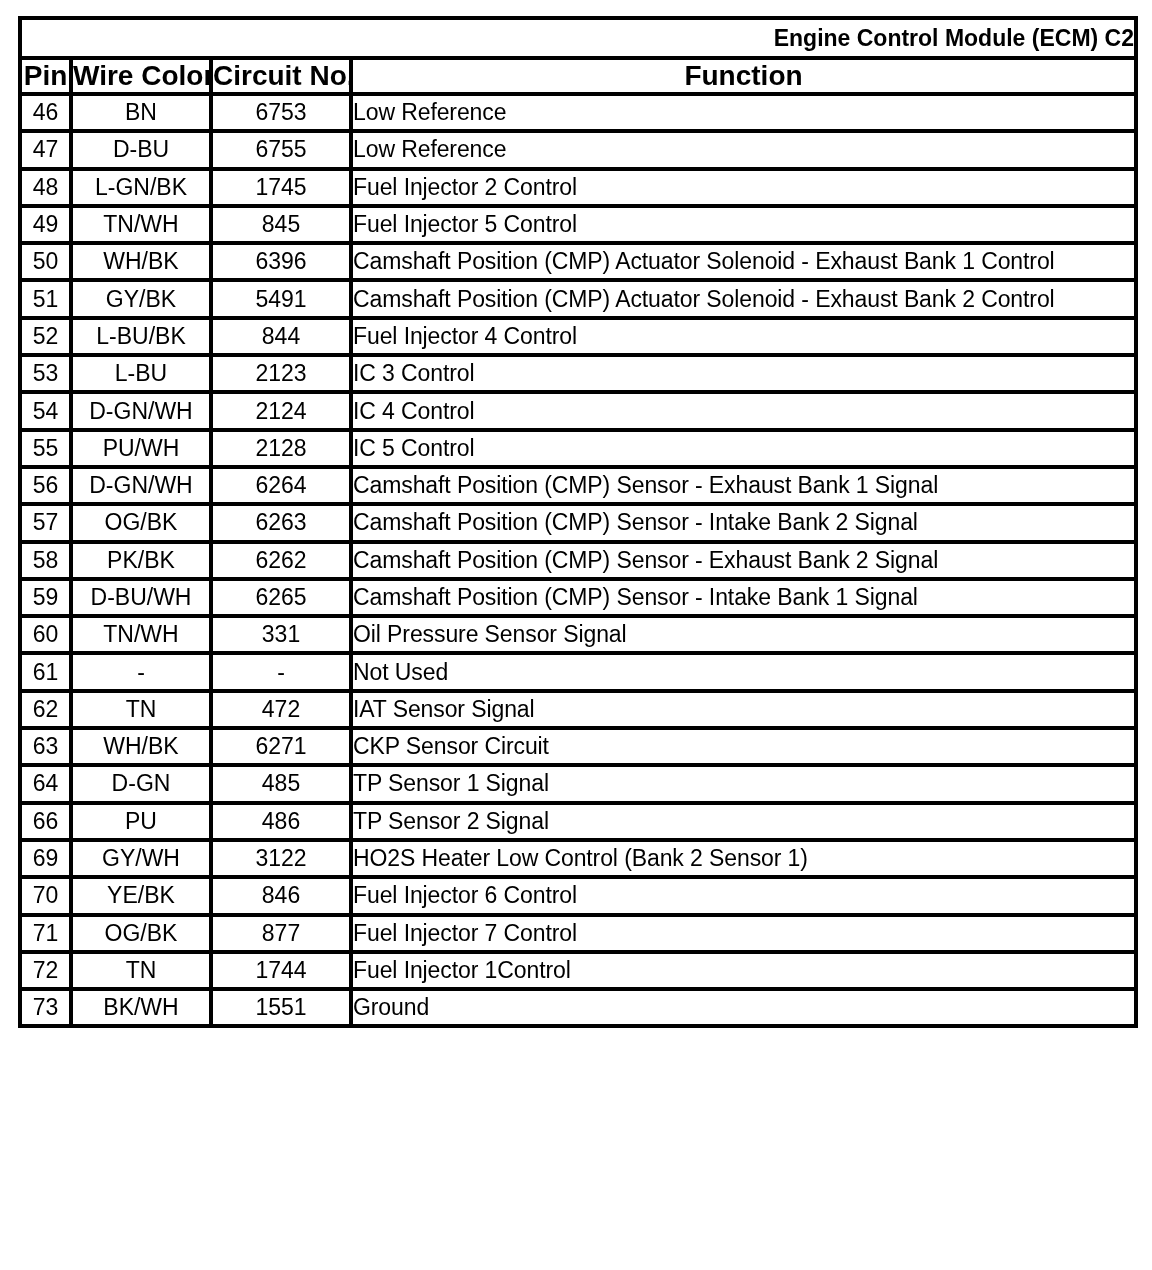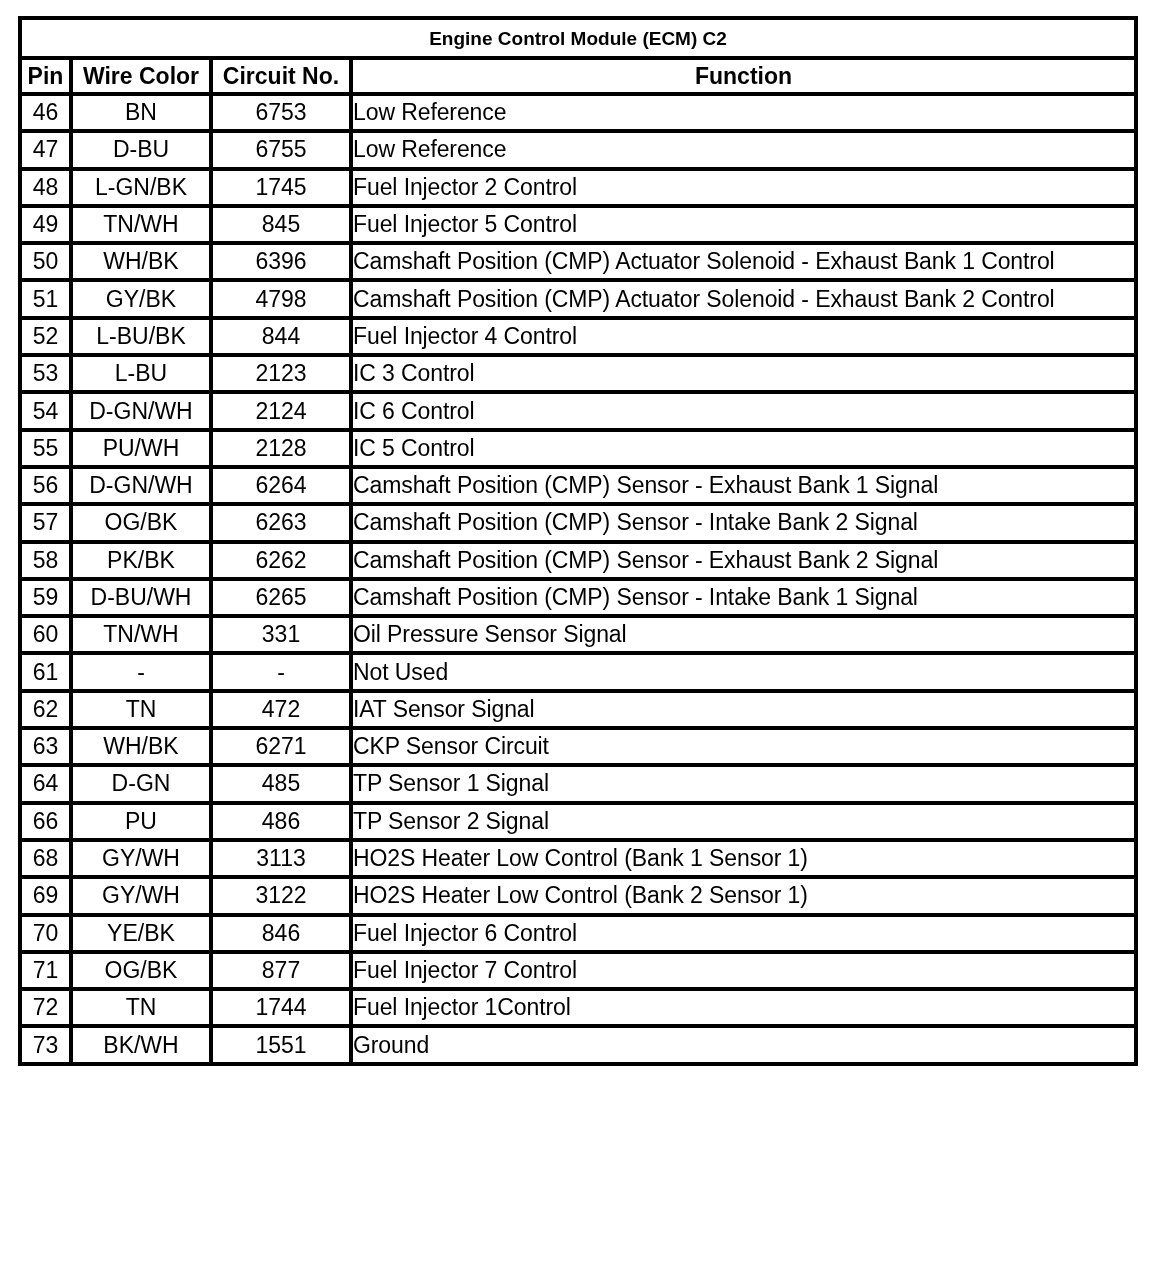--- a/index.html
+++ b/index.html
@@ -26,28 +26,28 @@
       border: 4px solid #000000;
       padding: 0;
       font-size: 23px;
       line-height: 1;
       white-space: nowrap;
       overflow: hidden;
     }
     tr.title-row th {
       height: 36px;
       font-weight: bold;
-      text-align: center;
-      font-size: 19px;
+      text-align: right;
+      font-size: 23px;
     }
     tr.header-row th {
       height: 32px;
       font-weight: bold;
       text-align: center;
-      font-size: 23px;
+      font-size: 28px;
     }
     tr.data-row td {
       height: 33.3px;
     }
     td.c-pin, td.c-color, td.c-circuit {
       text-align: center;
     }
     td.c-func {
       text-align: left;
       padding-left: 4px;
@@ -107,40 +107,40 @@
       </tr>
       <tr class="data-row">
         <td class="c-pin">50</td>
         <td class="c-color">WH/BK</td>
         <td class="c-circuit">6396</td>
         <td class="c-func">Camshaft Position (CMP) Actuator Solenoid - Exhaust Bank 1 Control</td>
       </tr>
       <tr class="data-row">
         <td class="c-pin">51</td>
         <td class="c-color">GY/BK</td>
-        <td class="c-circuit">4798</td>
+        <td class="c-circuit">5491</td>
         <td class="c-func">Camshaft Position (CMP) Actuator Solenoid - Exhaust Bank 2 Control</td>
       </tr>
       <tr class="data-row">
         <td class="c-pin">52</td>
         <td class="c-color">L-BU/BK</td>
         <td class="c-circuit">844</td>
         <td class="c-func">Fuel Injector 4 Control</td>
       </tr>
       <tr class="data-row">
         <td class="c-pin">53</td>
         <td class="c-color">L-BU</td>
         <td class="c-circuit">2123</td>
         <td class="c-func">IC 3 Control</td>
       </tr>
       <tr class="data-row">
         <td class="c-pin">54</td>
         <td class="c-color">D-GN/WH</td>
         <td class="c-circuit">2124</td>
-        <td class="c-func">IC 6 Control</td>
+        <td class="c-func">IC 4 Control</td>
       </tr>
       <tr class="data-row">
         <td class="c-pin">55</td>
         <td class="c-color">PU/WH</td>
         <td class="c-circuit">2128</td>
         <td class="c-func">IC 5 Control</td>
       </tr>
       <tr class="data-row">
         <td class="c-pin">56</td>
         <td class="c-color">D-GN/WH</td>
@@ -195,26 +195,20 @@
         <td class="c-circuit">485</td>
         <td class="c-func">TP Sensor 1 Signal</td>
       </tr>
       <tr class="data-row">
         <td class="c-pin">66</td>
         <td class="c-color">PU</td>
         <td class="c-circuit">486</td>
         <td class="c-func">TP Sensor 2 Signal</td>
       </tr>
       <tr class="data-row">
-        <td class="c-pin">68</td>
-        <td class="c-color">GY/WH</td>
-        <td class="c-circuit">3113</td>
-        <td class="c-func">HO2S Heater Low Control (Bank 1 Sensor 1)</td>
-      </tr>
-      <tr class="data-row">
         <td class="c-pin">69</td>
         <td class="c-color">GY/WH</td>
         <td class="c-circuit">3122</td>
         <td class="c-func">HO2S Heater Low Control (Bank 2 Sensor 1)</td>
       </tr>
       <tr class="data-row">
         <td class="c-pin">70</td>
         <td class="c-color">YE/BK</td>
         <td class="c-circuit">846</td>
         <td class="c-func">Fuel Injector 6 Control</td>

